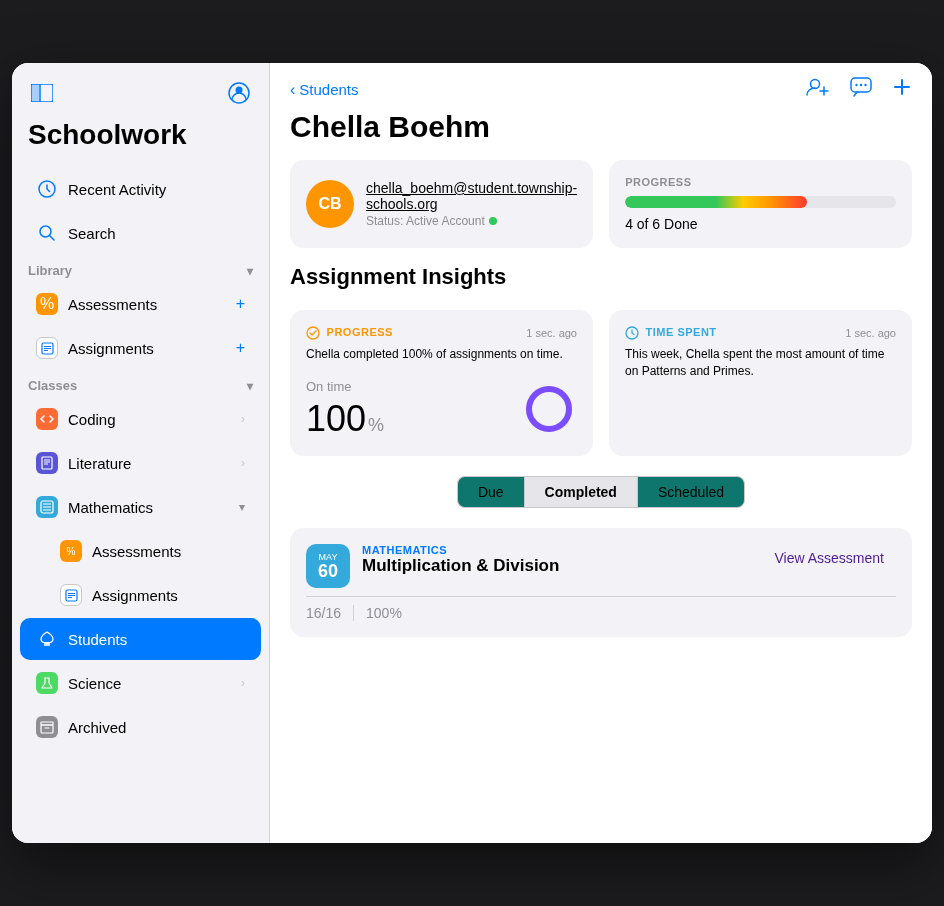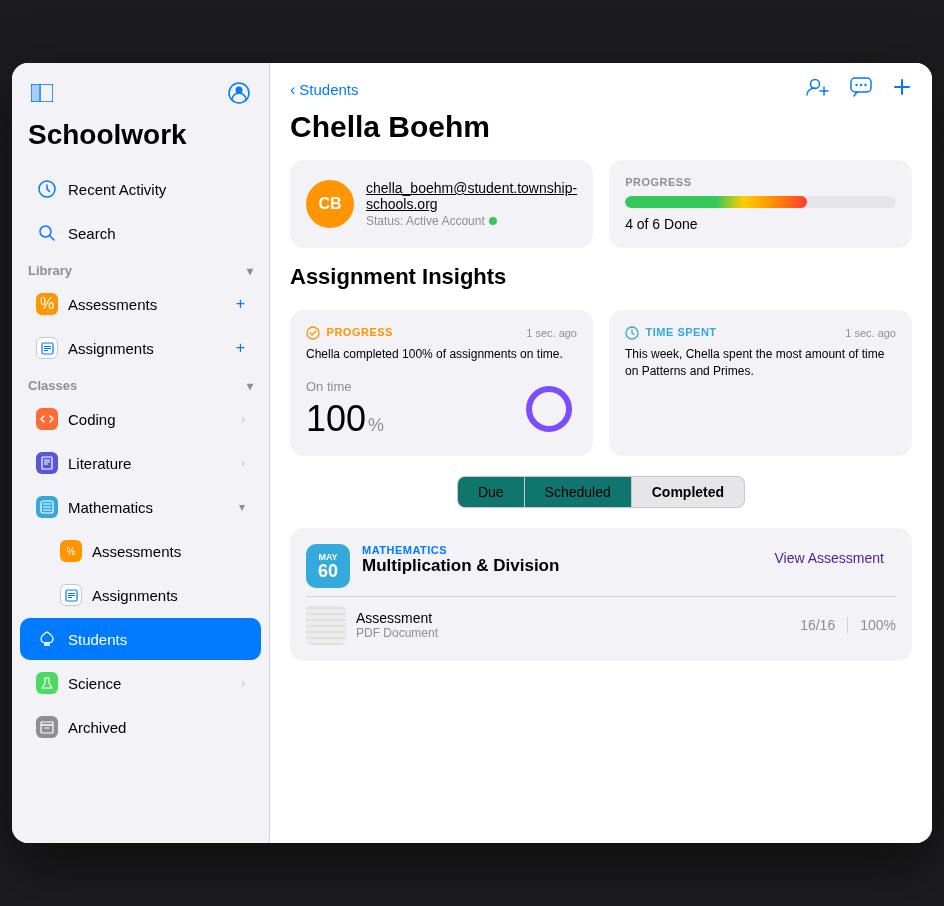--- a/index.html
+++ b/index.html
@@ -436,21 +436,21 @@
       border-radius: 10px;
       display: flex;
       flex-direction: column;
       align-items: center;
       justify-content: center;
       color: white;
       flex-shrink: 0;
     }
     .badge-month {
       font-size: 9px;
-      font-weight: 700;
+      font-weight: 400;
       text-transform: uppercase;
     }
     .badge-day {
       font-size: 18px;
       font-weight: 700;
       line-height: 1;
     }
     .assignment-meta {
       flex: 1;
       margin: 0 12px;
@@ -804,47 +804,38 @@
               <span>TIME SPENT</span>
             </span>
             <span class="insight-time">1 sec. ago</span>
           </div>
           <div class="insight-desc">This week, Chella spent the most amount of time on Patterns and Primes.</div>
         </div>
       </div>
 
       <div class="filter-tabs">
         <button class="filter-tab">Due</button>
+        <button class="filter-tab active">Completed</button>
         <button class="filter-tab">Scheduled</button>
-        <button class="filter-tab active">Completed</button>
       </div>
 
       <div class="assignment-card">
         <div class="assignment-header">
           <div class="assignment-date-badge">
             <span class="badge-month">MAY</span>
             <span class="badge-day">60</span>
           </div>
           <div class="assignment-meta">
             <div class="assignment-class">MATHEMATICS</div>
             <div class="assignment-name">Multiplication &amp; Division</div>
           </div>
           <button class="view-assessment-btn">View Assessment</button>
         </div>
         <div class="assignment-divider"></div>
         <div class="assignment-doc-row">
-          <div style="display:flex;align-items:center;flex:1;">
-            <div class="doc-thumbnail">
-              <div class="doc-thumbnail-inner"></div>
-            </div>
-            <div class="doc-info">
-              <div class="doc-name">Assessment</div>
-              <div class="doc-type">PDF Document</div>
-            </div>
-          </div>
           <div class="doc-stats">
             <span class="doc-stat">16/16</span>
             <div class="doc-stat-divider"></div>
             <span class="doc-stat">100%</span>
           </div>
         </div>
       </div>
 
     </div>
   </div>

